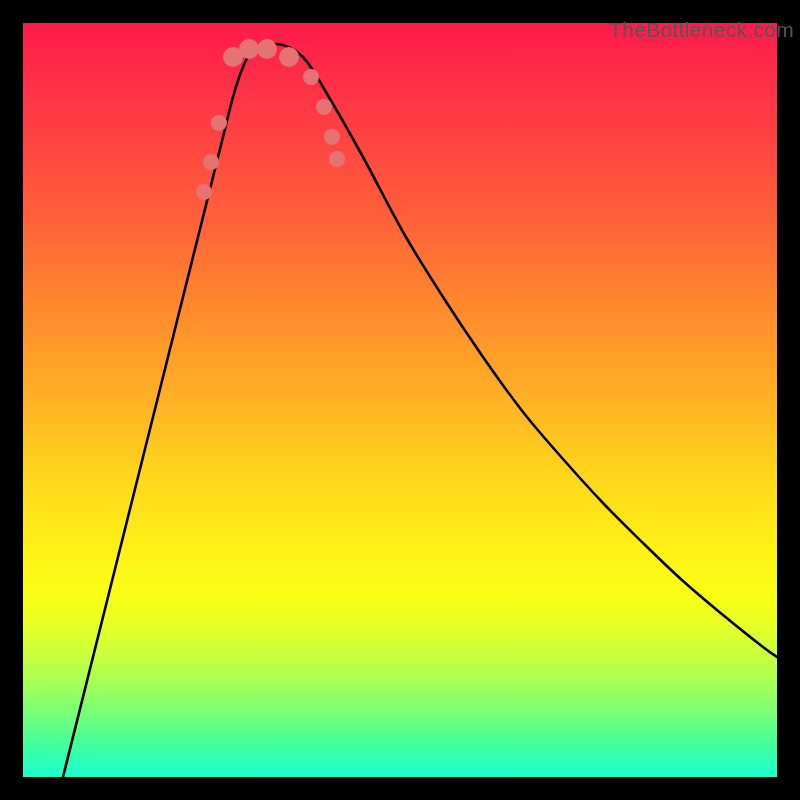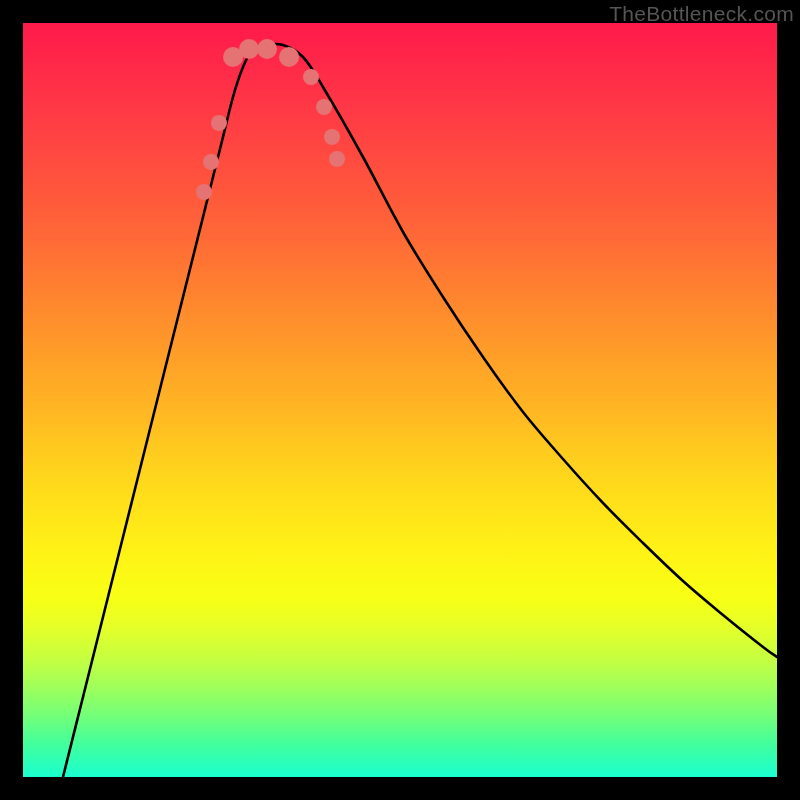--- a/index.html
+++ b/index.html
@@ -36,21 +36,21 @@
       #e6ff28 80%,
       #c8ff3e 84%,
       #a0ff5a 88%,
       #72ff7a 92%,
       #3effa0 96%,
       #1affd0 100%
     );
   }
   .watermark {
     position: absolute;
-    top: 2px;
+    top: 18px;
     right: 6px;
     color: #555;
     font-size: 21px;
     font-weight: 400;
     letter-spacing: 0.3px;
     z-index: 20;
   }
   svg.curve {
     position: absolute;
     left: 0;

